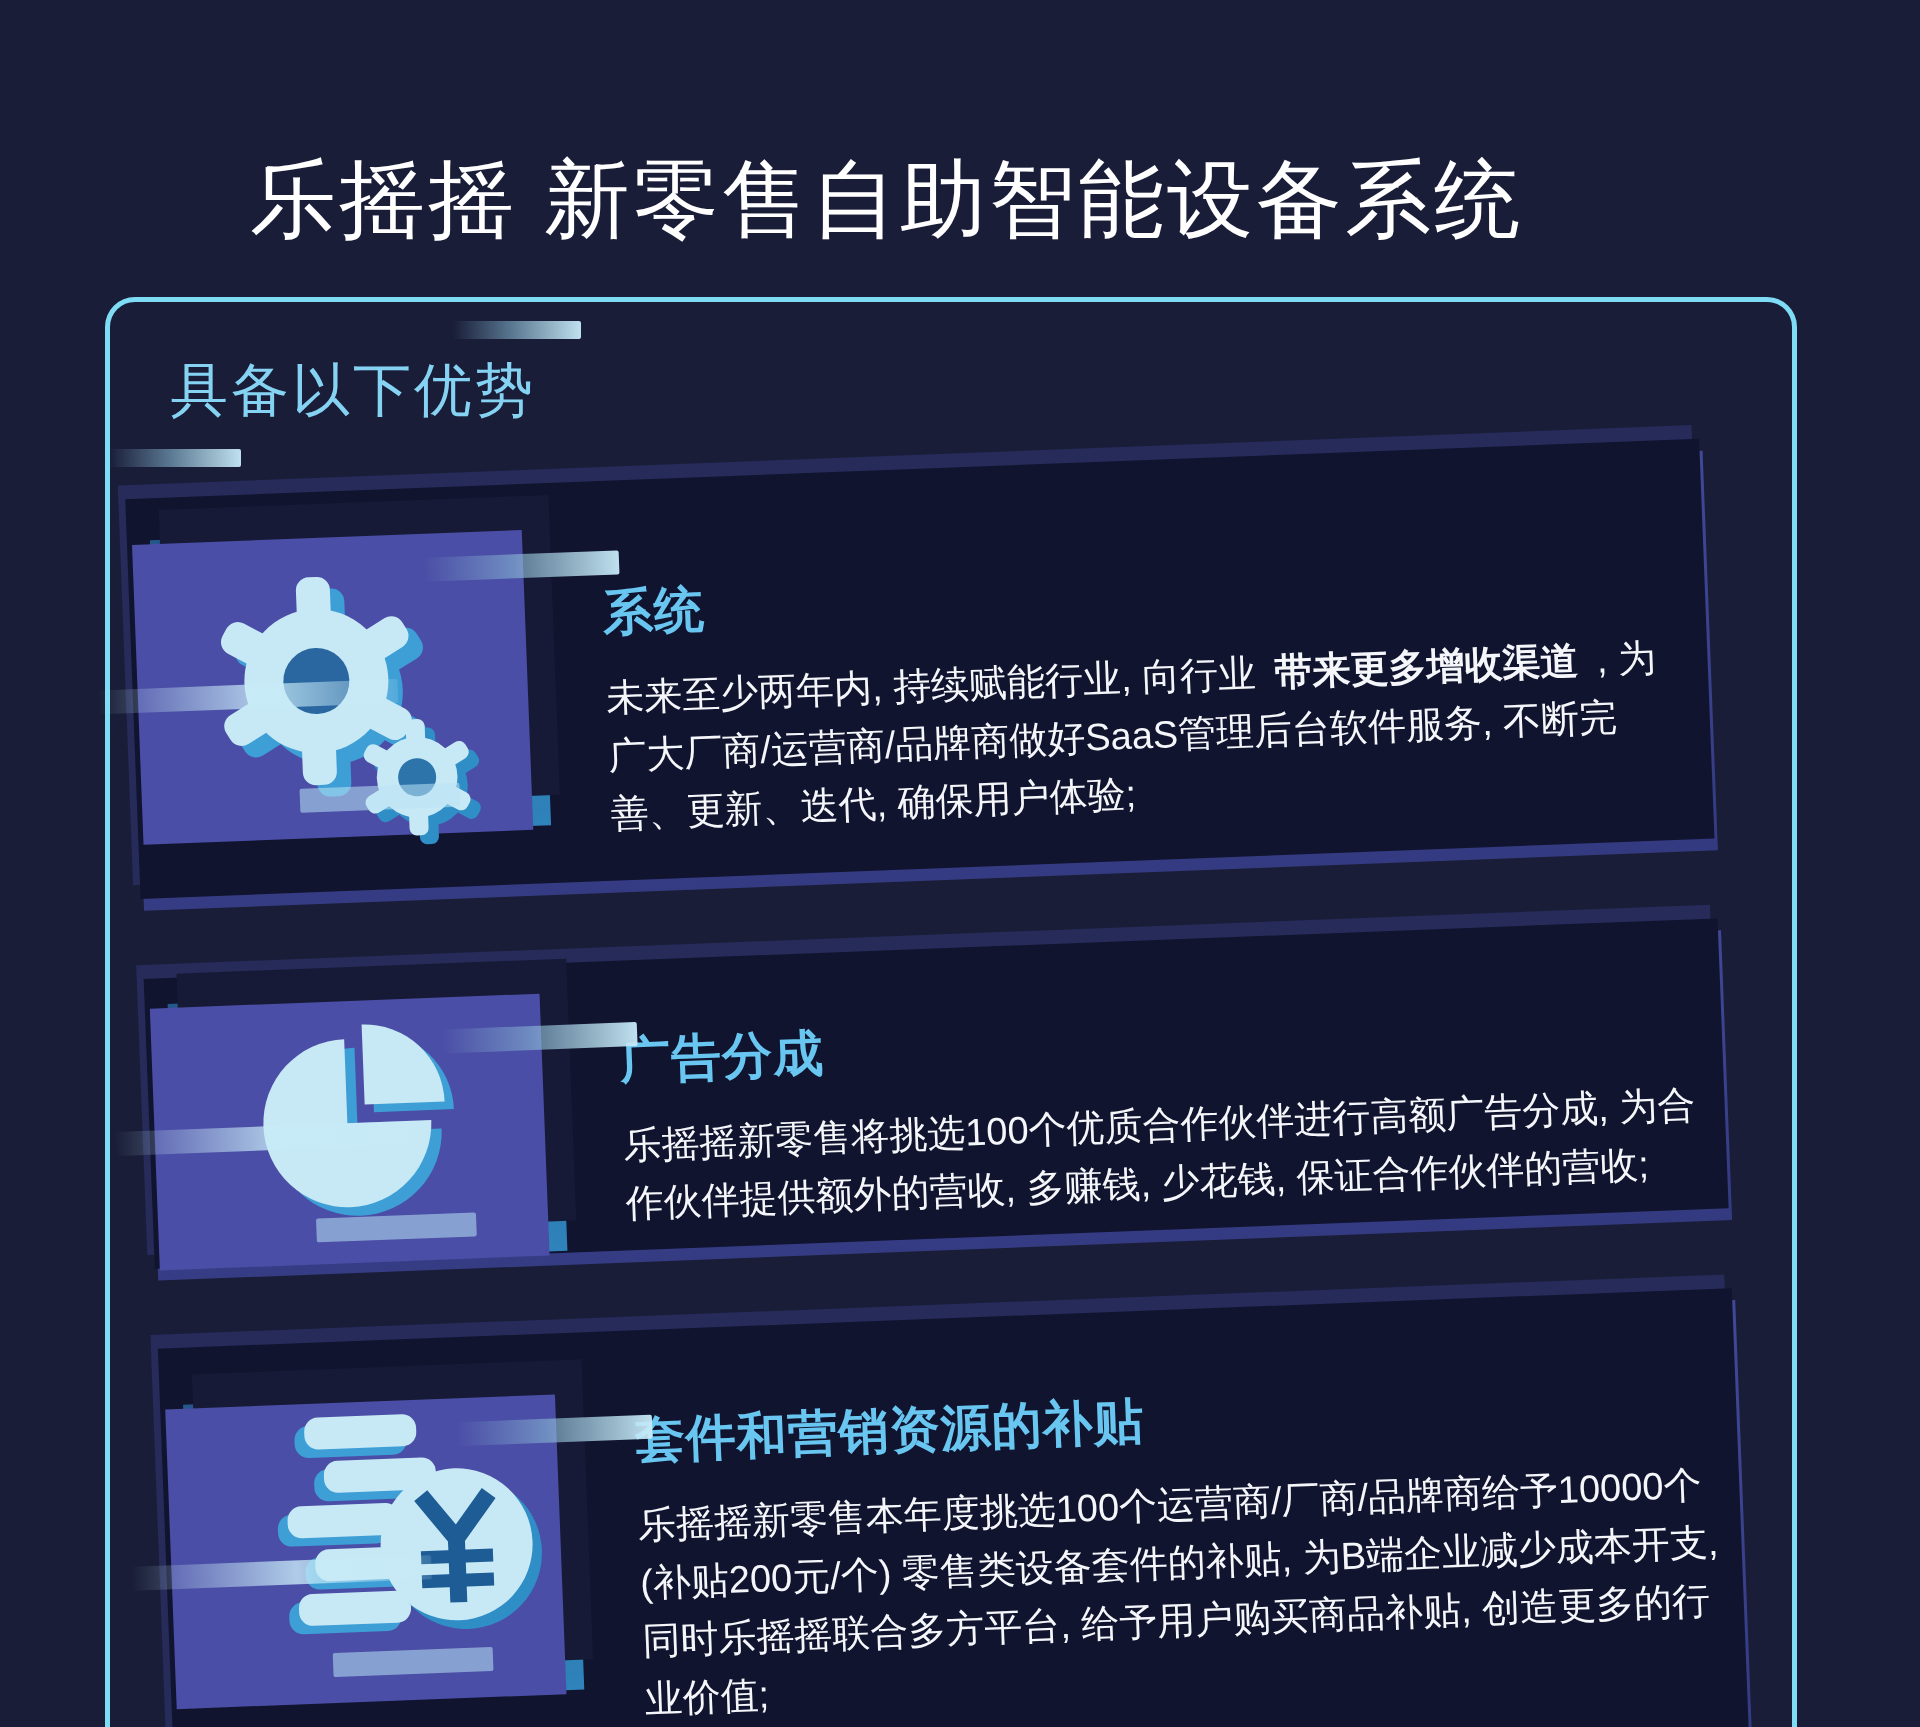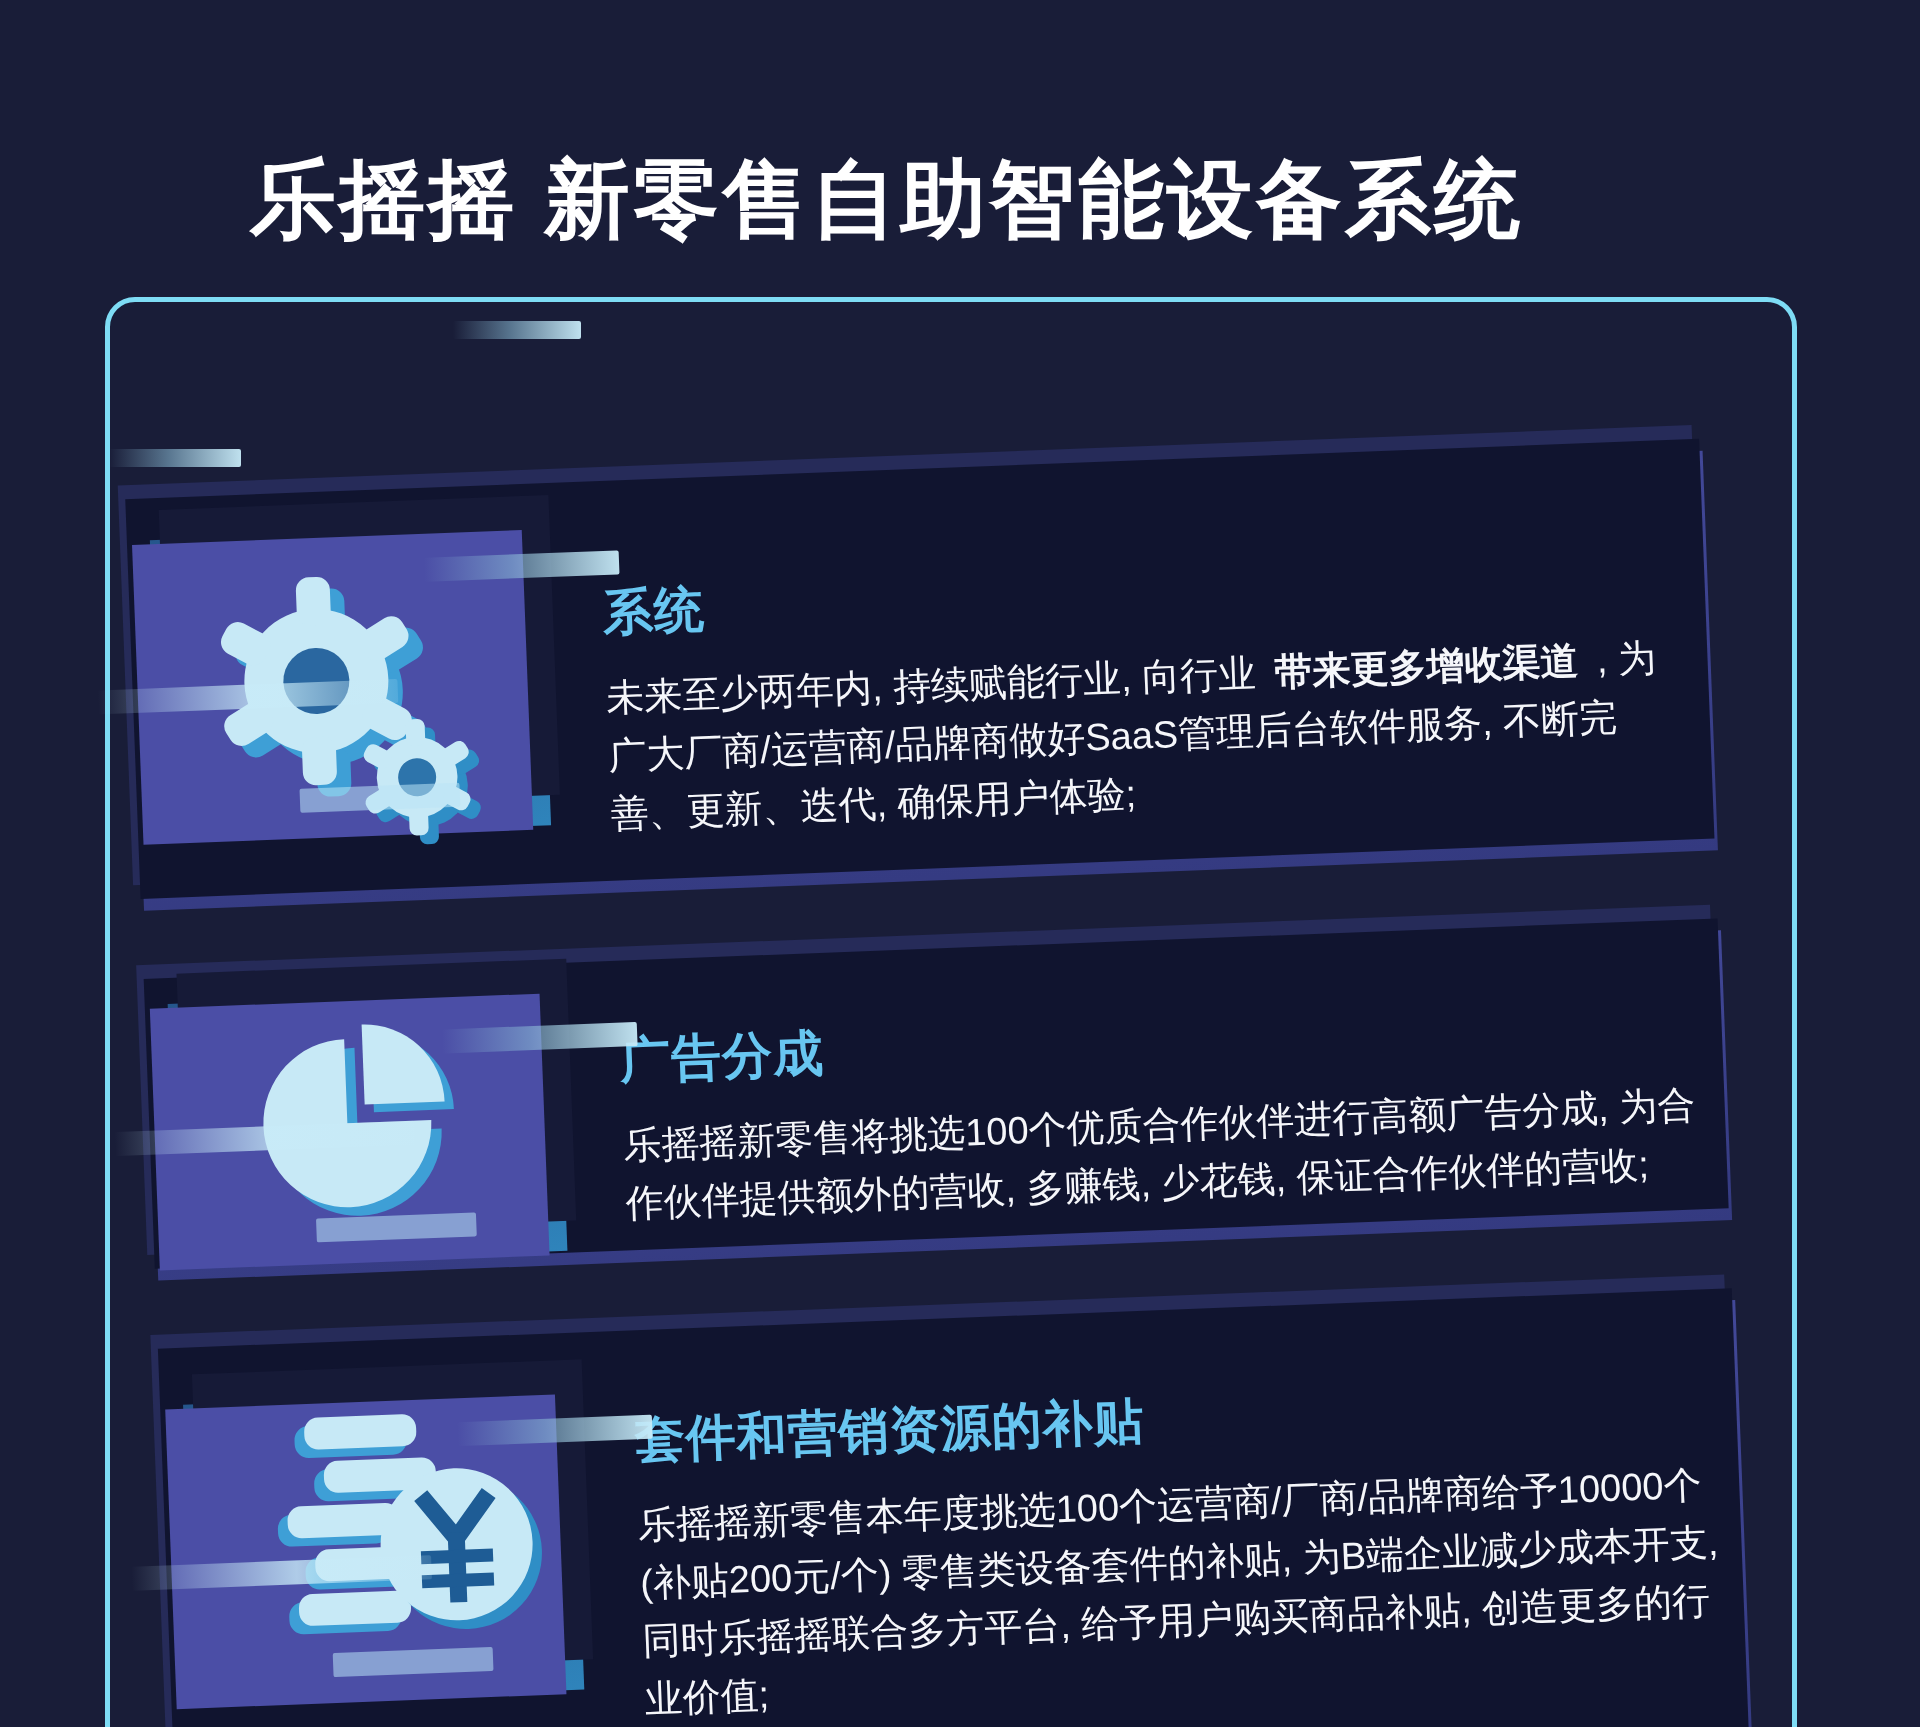--- a/index.html
+++ b/index.html
@@ -4,21 +4,21 @@
 <style>
   html,body{margin:0;padding:0;background:#0e1126;}
   .page{
     position:relative;width:1920px;height:1727px;overflow:hidden;
     background:#191d38;
     font-family:"Liberation Sans","DejaVu Sans",sans-serif;
   }
   
   .main-title{
     position:absolute;left:250px;top:150px;margin:0;
-    font-size:86px;line-height:1.15;font-weight:700;letter-spacing:3px;
+    font-size:86px;line-height:1.15;font-weight:400;letter-spacing:3px;
     color:#ffffff;white-space:nowrap;
   }
   
   .frame{
     position:absolute;left:105px;top:297px;width:1692px;height:1560px;
     box-sizing:border-box;border:5px solid #7edcf5;border-radius:30px;
   }
   .section-heading{
     position:absolute;left:60px;top:50px;margin:0;
     font-size:58px;font-weight:500;letter-spacing:3px;color:#85d2f2;
@@ -81,20 +81,21 @@
 </head>
 <body>
 
 <div class="page">
 
   <h1 class="main-title">乐摇摇 新零售自助智能设备系统</h1>
 
   <div class="frame">
     <div class="streak fade-r streak-a"></div>
     <div class="streak fade-r streak-b"></div>
+    <h2 class="section-heading">具备以下优势</h2>
   </div>
 
   <div class="cards">
 
     <section class="card card-1">
       <div class="tile">
         <div class="streak fade-r t-s1"></div>
         <div class="streak fade-mid t-s2"></div>
         <div class="streak soft t-s3"></div>
         <svg class="icon-svg" viewBox="0 0 390 300">

